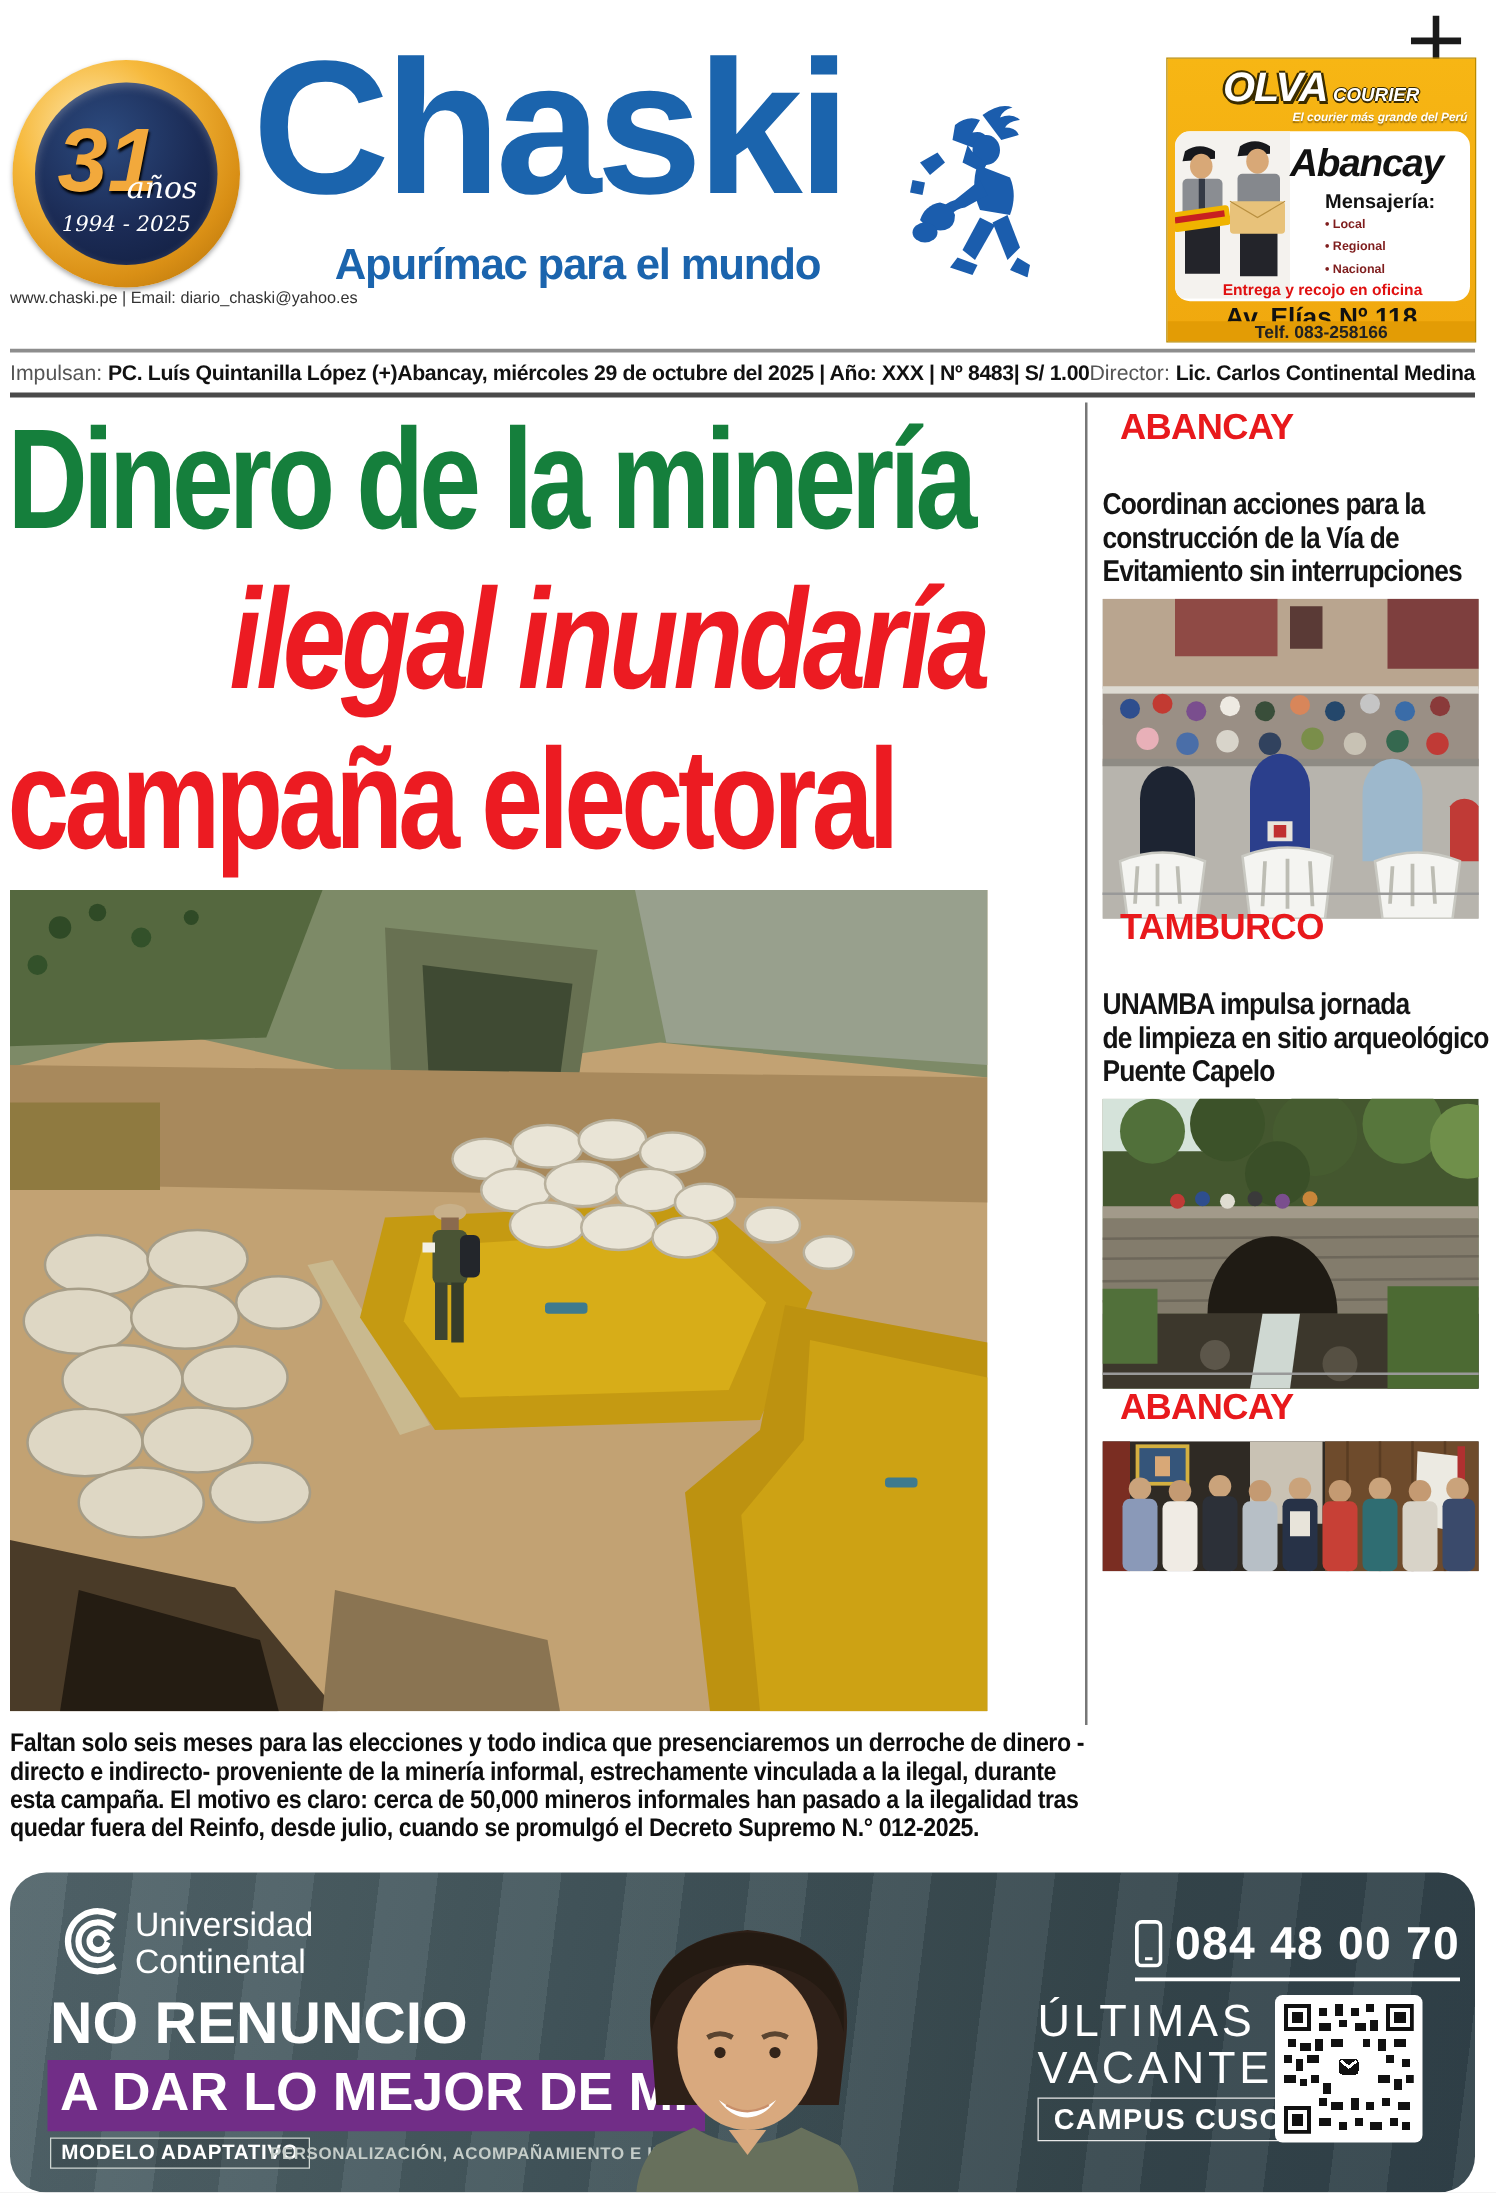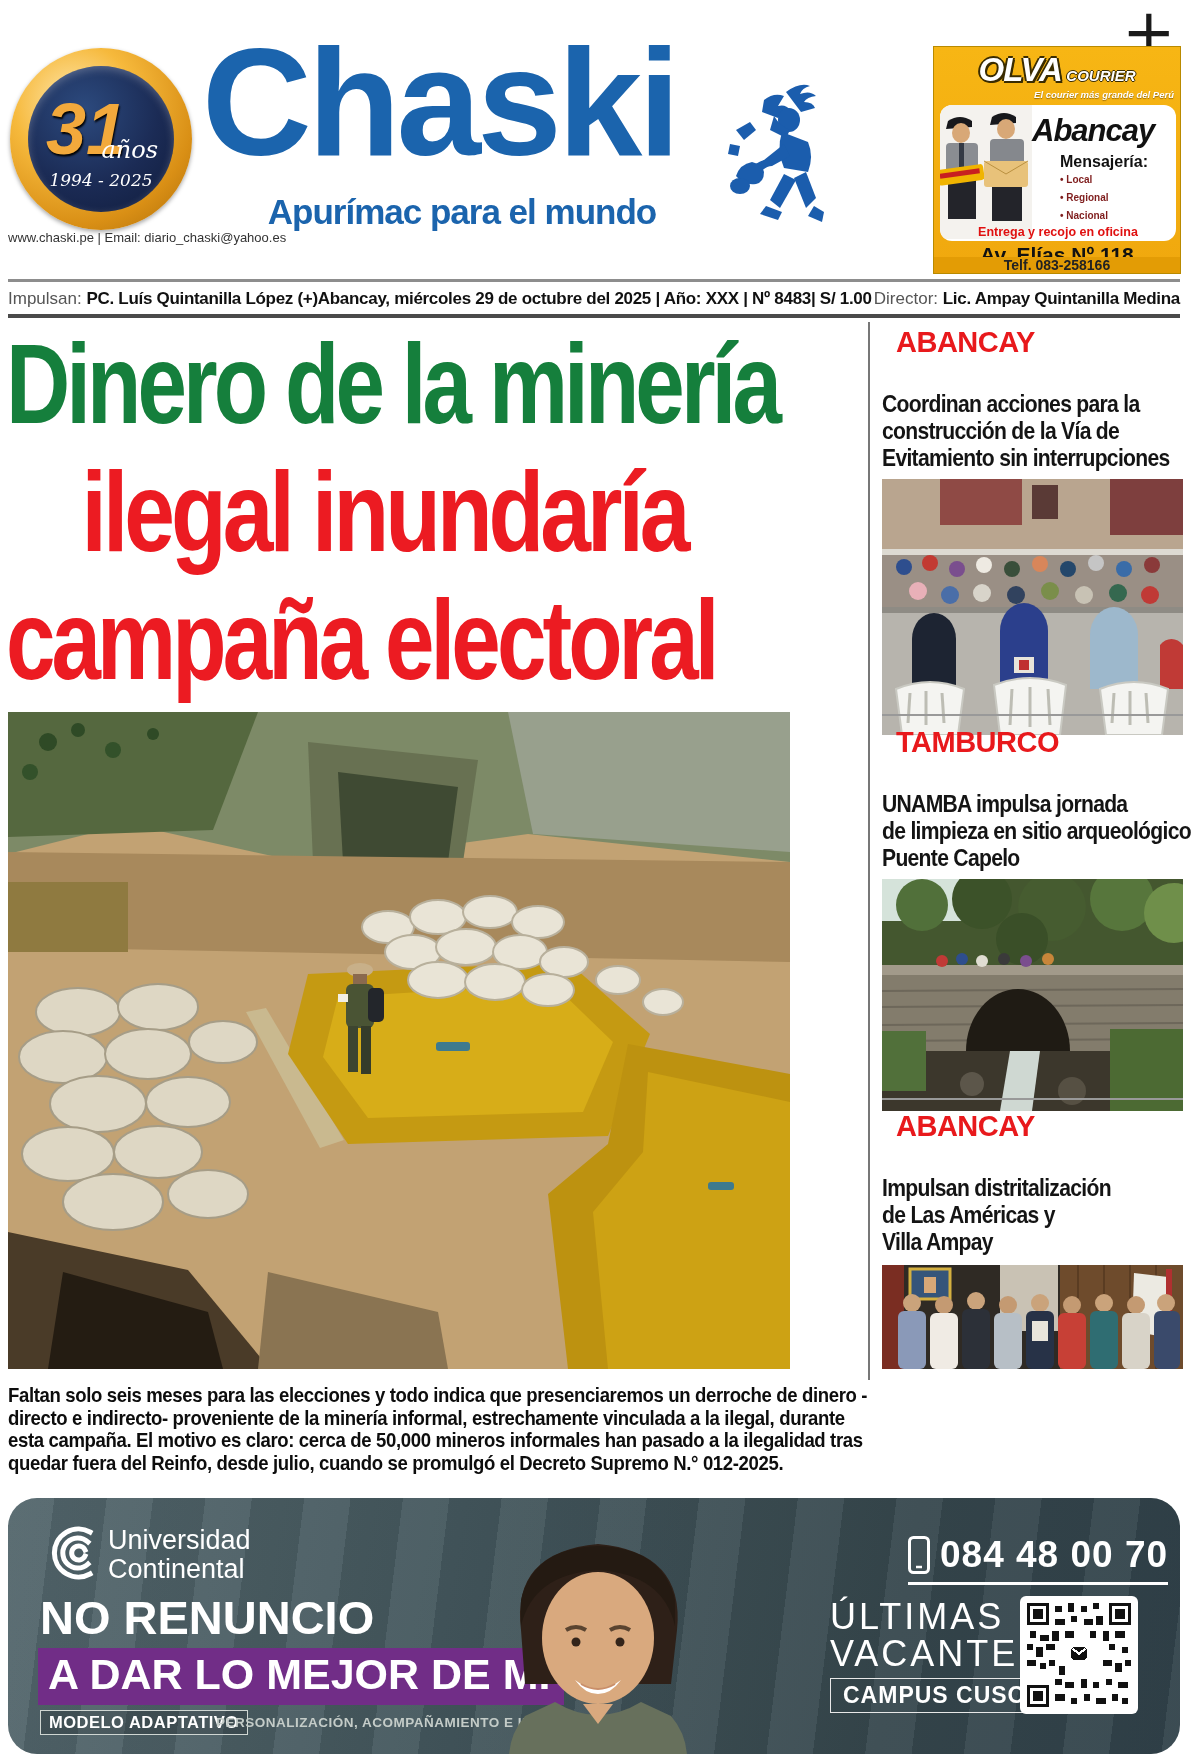--- a/index.html
+++ b/index.html
@@ -66,21 +66,21 @@
       font-size:17px;color:#111;line-height:24px;}
   .dateline .lbl{color:#555;font-weight:400;}
   .dateline b{font-weight:700;letter-spacing:-.3px;}
   .rule2{left:8px;top:314px;width:1172px;height:4px;background:#4a4a4a;}
 
   
   .headline{left:6px;top:320px;width:858px;}
   .hl{font-weight:700;letter-spacing:-5px;line-height:128px;font-size:114px;}
   .hl-1{color:#157f3c;}
   .hl-2,.hl-3{color:#ec1b22;}
-  .hl-center{text-align:left;}
+  .hl-center{text-align:right;font-style:italic;}
 
   
   .main-photo{left:8px;top:712px;width:782px;height:657px;}
   .v-divider{left:868px;top:322px;width:2px;height:1058px;background:#777;}
   .sb-hdiv{width:301px;height:2px;background:#999;}
 
   
   .sb{left:882px;width:301px;}
   .kicker{color:#e8191c;font-weight:700;font-size:29px;letter-spacing:-.5px;margin-left:14px;}
   .sb-headline{font-weight:700;font-size:24px;line-height:27px;color:#141414;letter-spacing:-.8px;margin-top:31px;}
@@ -195,21 +195,21 @@
   </div>
 
   <div class="abs rule1"></div>
   <div class="abs dateline">
     <span>
       <span class="lbl">Impulsan:</span>
       <b>PC. Luís Quintanilla López (+)</b><b>Abancay, miércoles 29 de octubre del 2025 | Año: XXX | Nº 8483| S/  1.00</b>
     </span>
     <span>
       <span class="lbl">Director:</span>
-      <b>Lic. Ampay Quintanilla Medina</b>
+      <b>Lic. Carlos Continental Medina</b>
     </span>
   </div>
   <div class="abs rule2"></div>
 
   <div class="abs headline">
     <div class="hl hl-1"><span class="cx78">Dinero de la minería</span></div>
     <div class="hl hl-2 hl-center"><span class="cx80c">ilegal inundaría</span></div>
     <div class="hl hl-3"><span class="cx78">campaña electoral</span></div>
   </div>
 
@@ -396,25 +396,20 @@
       <circle cx="90" cy="205" r="12" fill="#5c564a"></circle>
         <circle cx="190" cy="212" r="14" fill="#565043"></circle>
       <rect x="228" y="150" width="73" height="82" fill="#4c6a33"></rect>
       <rect x="0" y="152" width="44" height="60" fill="#51703a"></rect>
     </svg>
   </div>
   <div class="abs sb-hdiv" style="left:882px;top:1098px;"></div>
 
   <div class="abs sb" style="top:1110px;">
     <div class="kicker">ABANCAY</div>
-    <div class="sb-headline">
-      <span class="cx88">Impulsan distritalización</span><br>
-      <span class="cx88">de Las Américas y</span><br>
-      <span class="cx88">Villa Ampay</span>
-    </div>
     <svg width="301" height="104" viewBox="0 0 301 104" style="margin-top:10px;">
       <rect width="301" height="104" fill="#2f2a24"></rect>
       <rect x="178" y="0" width="123" height="104" fill="#6e4b2c"></rect>
       <g stroke="#5a3c22" stroke-width="2">
         <line x1="196" y1="0" x2="196" y2="104"></line>
           <line x1="222" y1="0" x2="222" y2="104"></line>
         <line x1="248" y1="0" x2="248" y2="104"></line>
           <line x1="274" y1="0" x2="274" y2="104"></line>
       </g>
       <rect x="118" y="0" width="58" height="66" fill="#c9c2b4"></rect>

